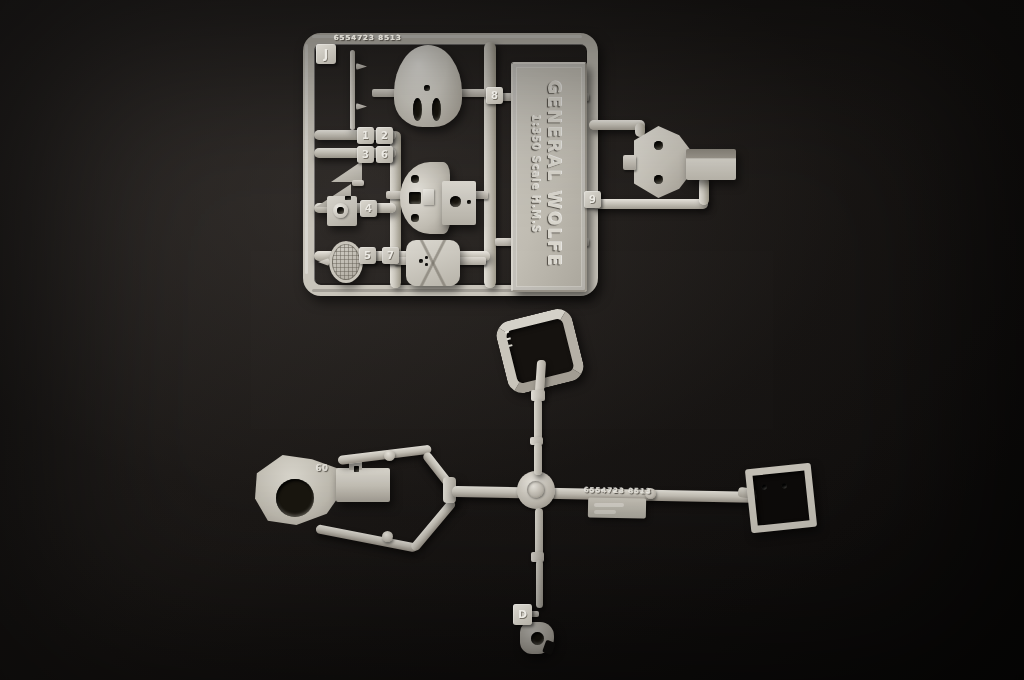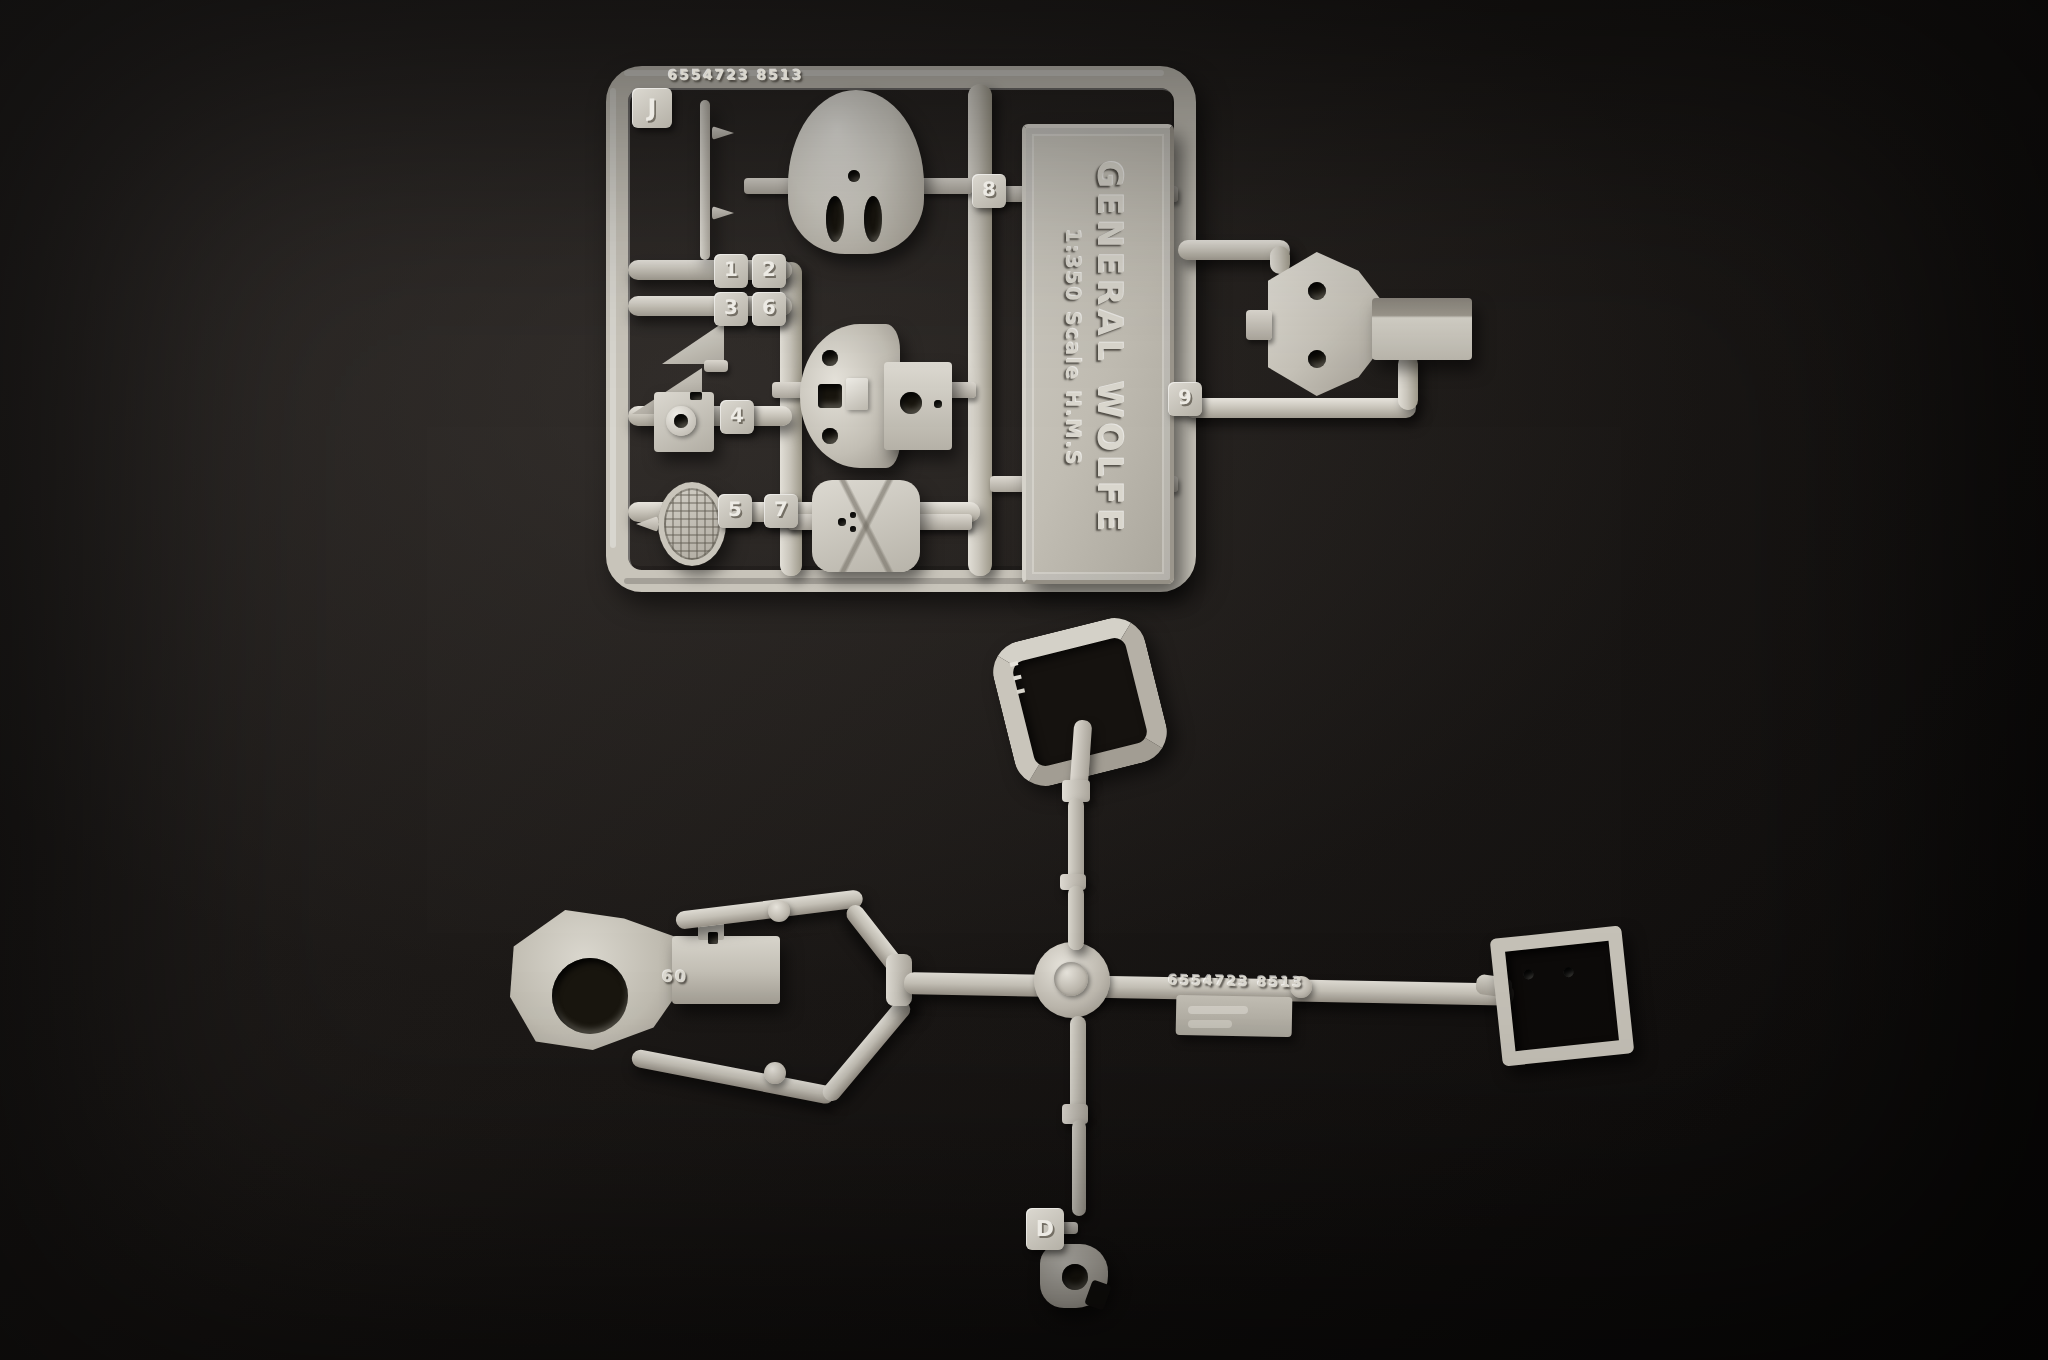--- a/index.html
+++ b/index.html
@@ -187,21 +187,21 @@
     <div class="hole" style="left:654px;top:175px;width:9px;height:9px;"></div>
     <div class="stub" style="left:623px;top:155px;width:13px;height:15px;border-radius:2px;"></div>
   </div>
 
   <div>
 
     <div class="abs part" style="left:255px;top:455px;width:92px;height:70px;
       clip-path:polygon(30% 0%,62% 6%,100% 24%,98% 46%,78% 84%,45% 100%,14% 94%,0% 62%,2% 26%);
       background:radial-gradient(circle at 40% 35%,#dbd8cf 0%,#c0bcb1 55%,#9a948a 95%);"></div>
     <div class="hole" style="left:276px;top:479px;width:38px;height:38px;"></div>
-    <div class="code emboss" style="left:316px;top:484px;font-size:8px;margin-left:15px;">60</div>
+    <div class="code emboss" style="left:316px;top:464px;font-size:8px;">60</div>
 
     <div class="abs part" style="left:336px;top:468px;width:54px;height:34px;border-radius:2px;
       background:linear-gradient(180deg,#d8d5cc 0%,#c2beb4 55%,#a29d93 100%);"></div>
     <div class="abs" style="left:349px;top:461px;width:13px;height:9px;border-radius:1px;
       background:linear-gradient(180deg,#e2dfd7,#b8b4aa);"></div>
     <div class="hole" style="left:354px;top:466px;width:5px;height:6px;border-radius:1px;"></div>
 
     <div class="arm" style="left:338px;top:456px;width:94px;transform:rotate(-7deg);"></div>
     <div class="arm" style="left:425px;top:449px;width:42px;transform:rotate(52deg);"></div>
     <div class="arm" style="left:316px;top:524px;width:103px;transform:rotate(11deg);"></div>

